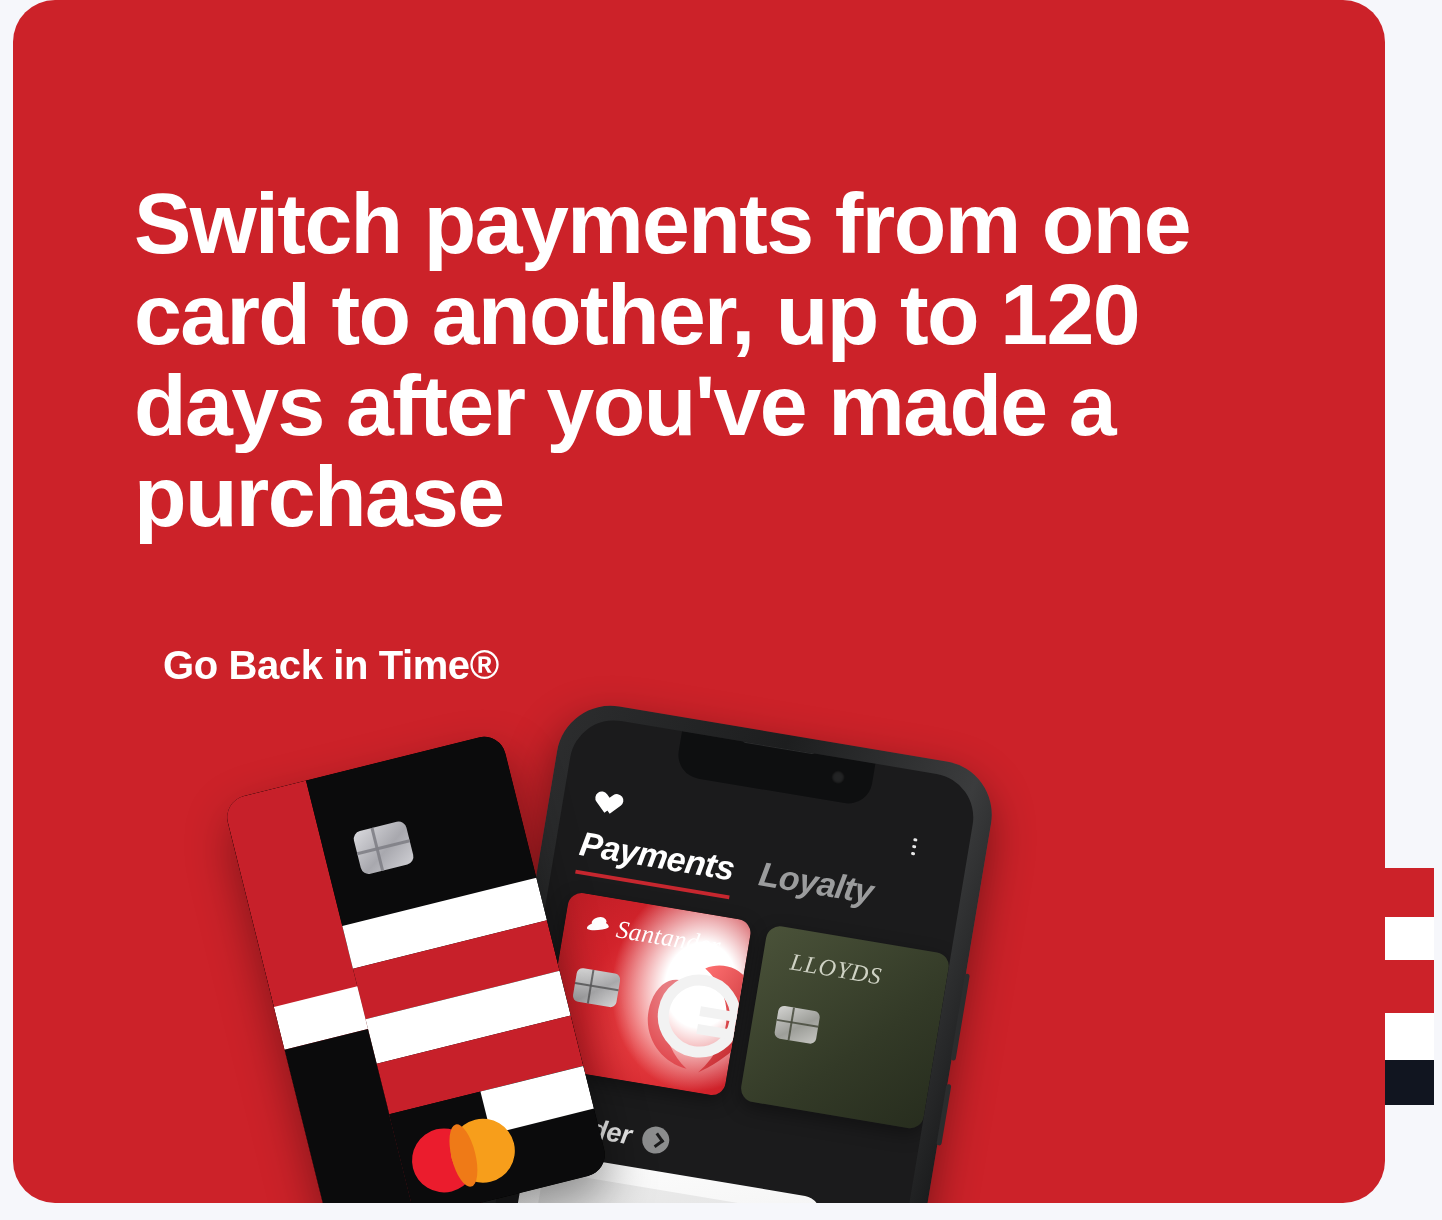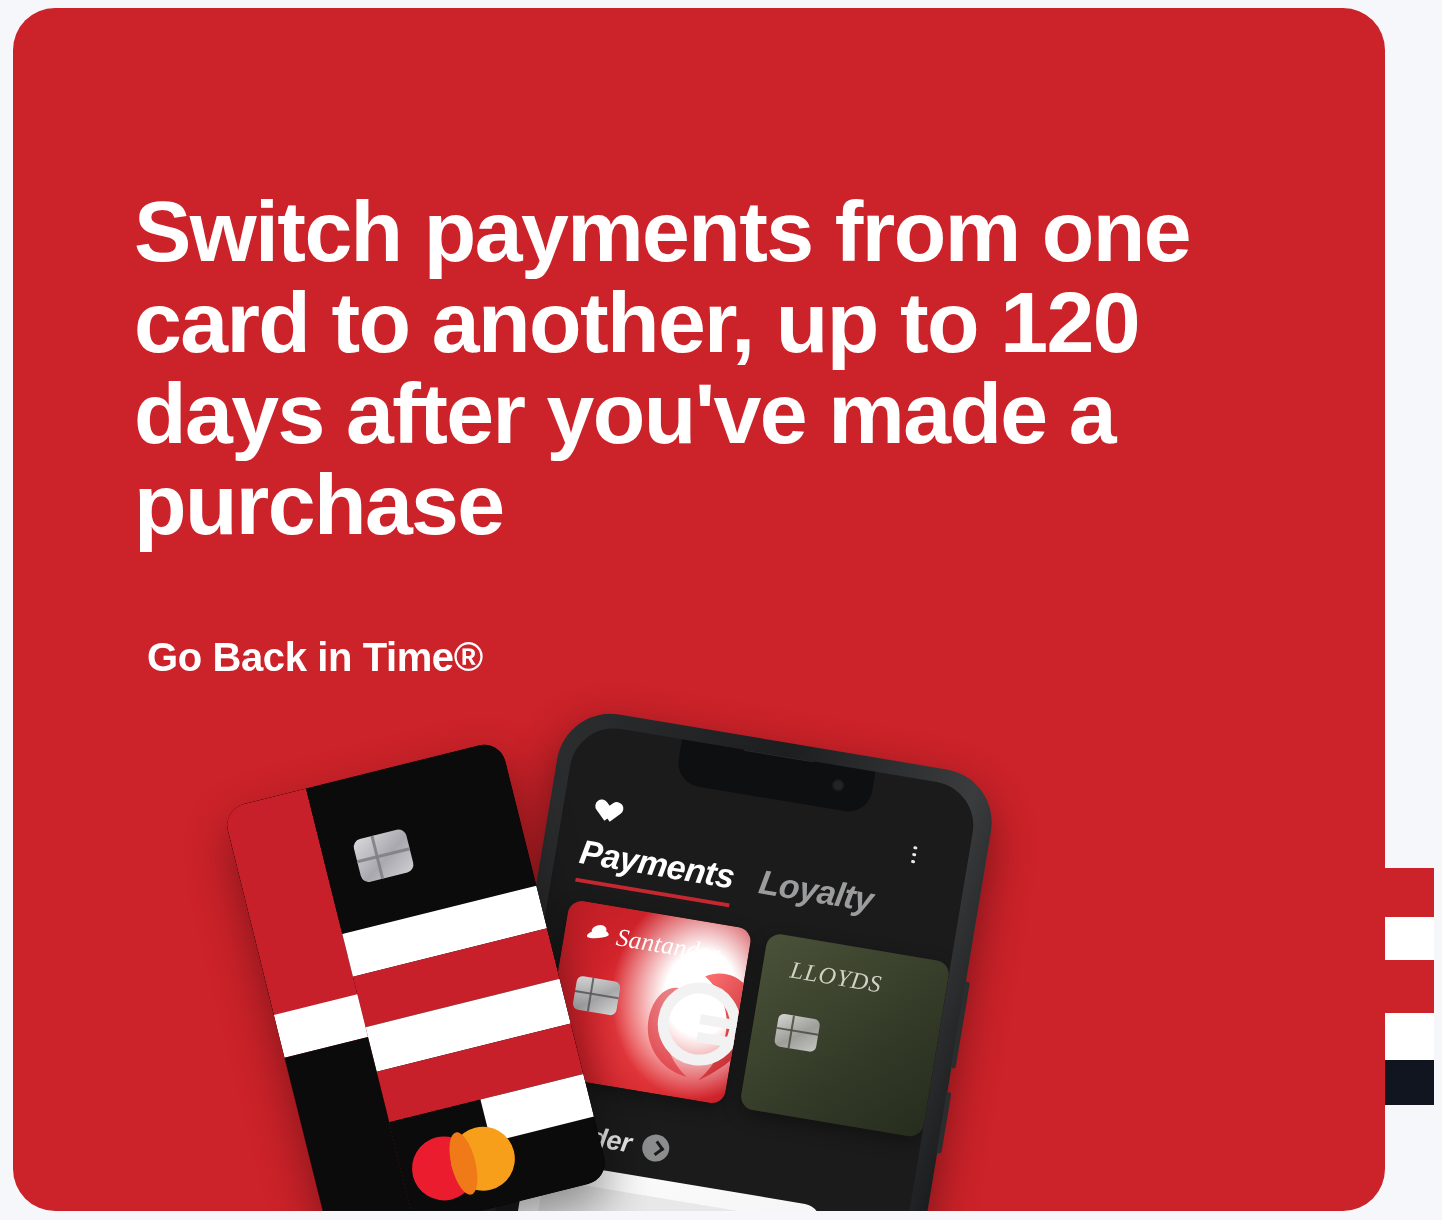--- a/index.html
+++ b/index.html
@@ -12,21 +12,21 @@
     height: 1220px;
     font-family: "Liberation Sans", sans-serif;
     overflow: hidden;
     position: relative;
   }
 
   
   #promo-panel {
     position: absolute;
     left: 13px;
-    top: 8px;
+    top: 0px;
     width: 1372px;
     height: 1203px;
     background: #cc2229;
     border-radius: 42px;
     overflow: hidden;
   }
 
   #headline {
     position: absolute;
     left: 121px;
@@ -38,21 +38,21 @@
     line-height: 1.06;
     font-weight: 700;
     letter-spacing: -1.6px;
     white-space: pre-line;
   }
 
   #subhead {
     position: absolute;
     left: 134px;
     top: 627px;
-    margin: 0;
+    margin: 16px;
     color: #ffffff;
     font-size: 40px;
     font-weight: 700;
     letter-spacing: -0.4px;
   }
 
   
   #artwork {
     position: absolute;
     left: 250px;

